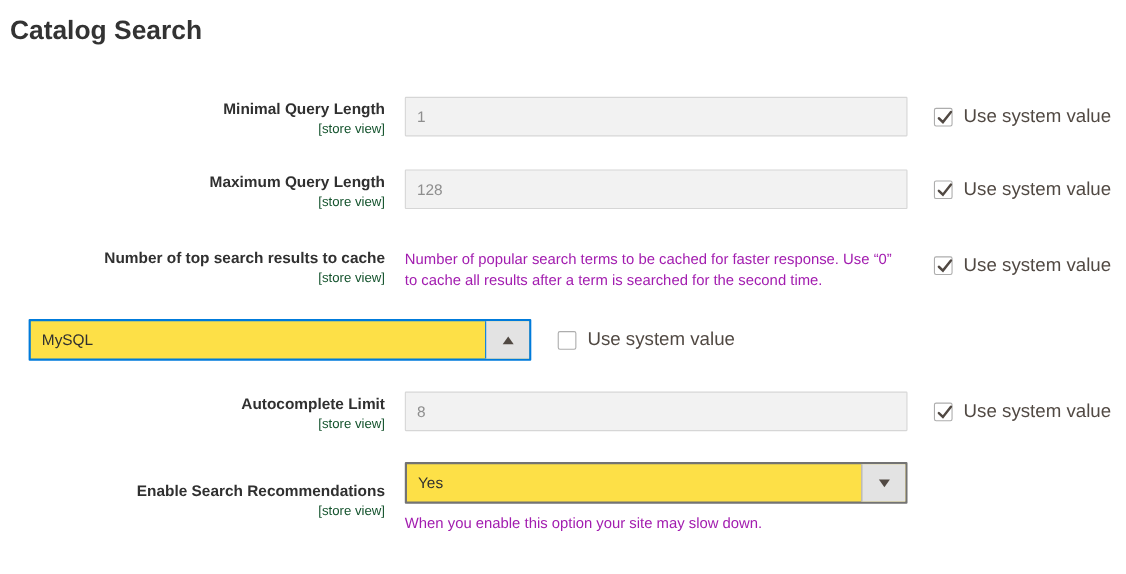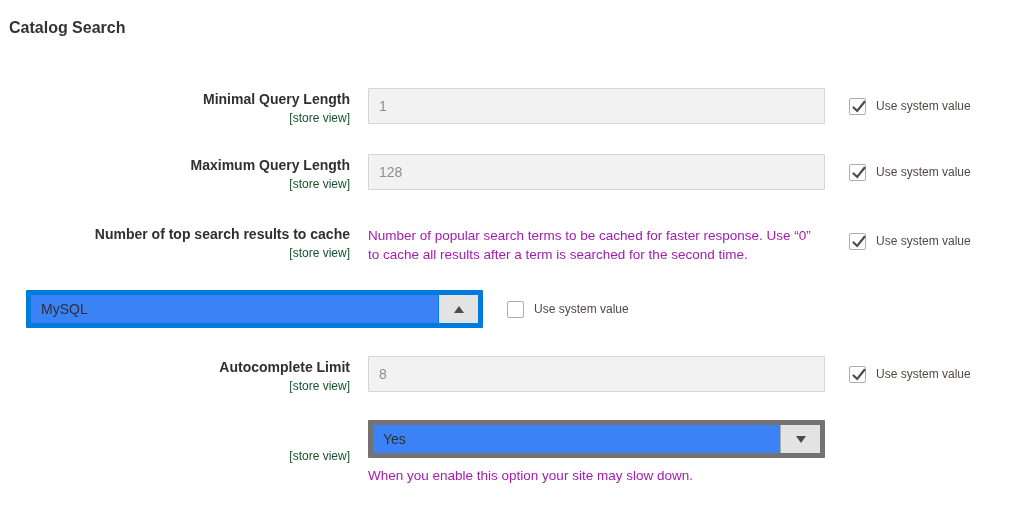--- a/index.html
+++ b/index.html
@@ -6,21 +6,21 @@
   html, body {
     margin: 0; padding: 0;
     width: 1024px; height: 522px;
     background: #ffffff;
     font-family: "Liberation Sans", "DejaVu Sans", sans-serif;
     overflow: hidden;
   }
   .page { width: 1024px; height: 522px; position: relative; }
   .page-title {
     padding: 14px 0 0 9px;
-    font-size: 16px; line-height: 28px;
+    font-size: 24px; line-height: 28px;
     font-weight: bold; color: #333333;
   }
   .form { margin-top: 44px; }
   .row {
     display: flex;
     align-items: center;
     margin: 0 0 26px 8px;
   }
   .label-cell {
     width: 342px;
@@ -42,22 +42,22 @@
     border: 1px solid #d6d6d6;
     border-radius: 1px;
     color: #8e8e8e;
     font-size: 14px;
     font-family: "Liberation Sans", "DejaVu Sans", sans-serif;
     padding: 0 10px;
   }
   .select {
     position: relative;
     width: 457px; height: 38px;
-    background: #3b82f6;
-    border: 5px solid #737373;
+    background: #fde047;
+    border: 2px solid #737373;
     border-radius: 1px;
     display: flex; align-items: center;
     font-size: 14px; color: #303030;
     padding: 0 50px 0 10px;
     cursor: pointer;
   }
   .select.open { border-color: #007bdb; }
   .select .arrow-btn {
     position: absolute; top: 0; right: 0; bottom: 0;
     width: 40px;
@@ -95,21 +95,21 @@
     background: #ffffff;
     border: 1px solid #adadad;
     border-radius: 2px;
     position: relative;
     cursor: pointer;
     flex: 0 0 auto;
   }
   .checkbox svg { position: absolute; left: 0px; top: -1px; }
   .cb-label {
     margin-left: 10px;
-    font-size: 12px;
+    font-size: 17px;
     color: #514943;
     white-space: nowrap;
   }
 </style>
 </head>
 <body>
 
 <div class="page">
   <div class="page-title">Catalog Search</div>
 
@@ -197,20 +197,21 @@
           <svg width="18" height="18" viewBox="0 0 18 18">
             <path d="M3.5 9.5 L7.2 13 L14.5 3.8" fill="none" stroke="#514943" stroke-width="2.2" stroke-linecap="round"></path>
           </svg>
         </span>
         <span class="cb-label">Use system value</span>
       </div>
     </div>
 
     <div class="row">
       <div class="label-cell">
+        <span class="field-label">Enable Search Recommendations</span>
         <span class="field-scope">[store view]</span>
       </div>
       <div class="control-cell">
         <div class="select">
           <span>Yes</span>
           <span class="arrow-btn">
             <span class="tri-down"></span>
           </span>
         </div>
         <div class="note">When you enable this option your site may slow down.</div>

